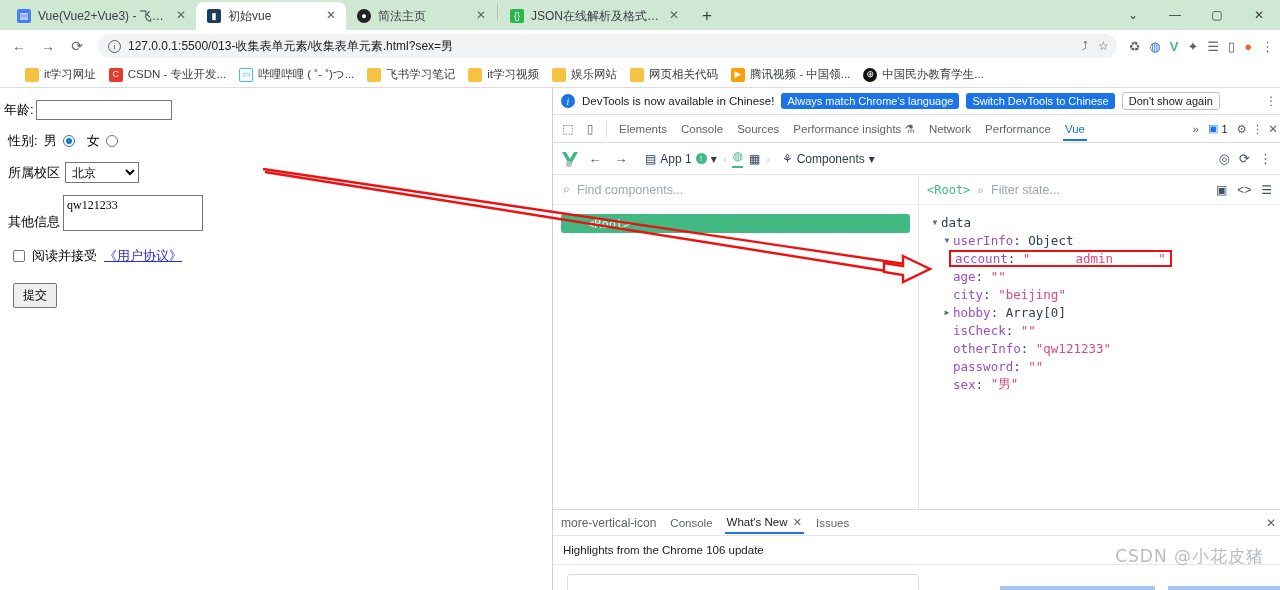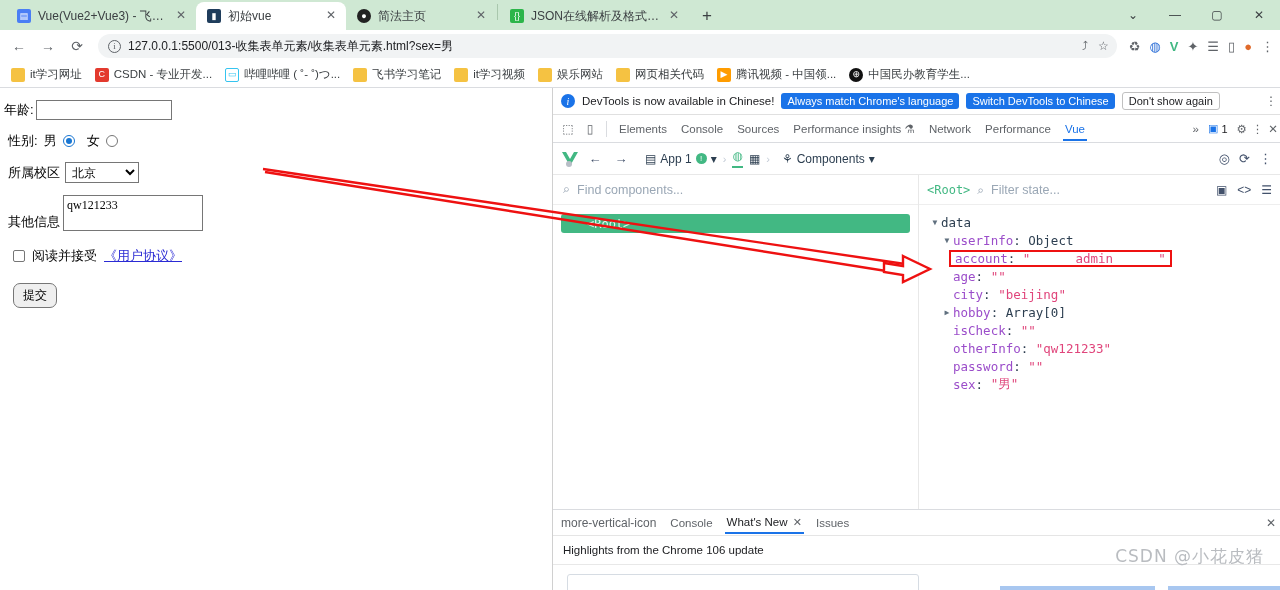--- a/index.html
+++ b/index.html
@@ -80,21 +80,21 @@
   }
   .omnibox .url { font-size:12px; color:#202124; white-space:nowrap; overflow:hidden;}
   .omni-actions { position:absolute; right:8px; display:flex; gap:10px; align-items:center;}
   .omni-actions span { font-size:12px; color:#5f6368; }
   .tbicons { display:flex; align-items:center; gap:9px; padding-left:4px;}
   .tbicons span { font-size:13px; color:#5f6368; display:flex; align-items:center;}
 
   
   .bookmarks {
     height:26px; background:#ffffff; display:flex;
-    align-items:center; gap:3px; padding:0 6px;
+    align-items:center; gap:3px; padding:0 20px;
     border-bottom:1px solid #dadce0;
   }
   .bm { display:flex; align-items:center; gap:5px; padding:2px 5px; border-radius:4px;}
   .bm .bmicon {
     width:14px;height:14px;flex:0 0 14px;border-radius:2px;
     display:flex;align-items:center;justify-content:center;
     font-size:9px;color:#fff;line-height:1;
   }
   .bm .bmlabel { font-size:11.5px; color:#3c4043; white-space:nowrap; }
 
@@ -131,21 +131,21 @@
     font-family:"Liberation Sans", sans-serif;
   }
   .ftextarea {
     width:140px;height:36px;border:1px solid #767676;background:#fff;
     font-family:"Liberation Serif", serif; font-size:12px; padding:2px 3px;
     color:#000; resize:none; overflow:hidden;
   }
   .alink { color:#2b2bd4; text-decoration:underline; font-size:13px;}
   .fbtn {
     font-size:12px; padding:3px 9px; border:1px solid #767676;
-    background:#efefef; color:#000; border-radius:7px;
+    background:#efefef; color:#000; border-radius:2px;
     font-family:"Liberation Sans", sans-serif;
   }
 
   
   .devtools { flex:1 1 auto; display:flex; flex-direction:column; background:#fff; }
   .dt-banner {
     height:27px; display:flex; align-items:center; gap:7px;
     padding:0 8px; font-size:11.5px; color:#202124;
     border-bottom:1px solid #e0e0e0; position:relative;
   }

